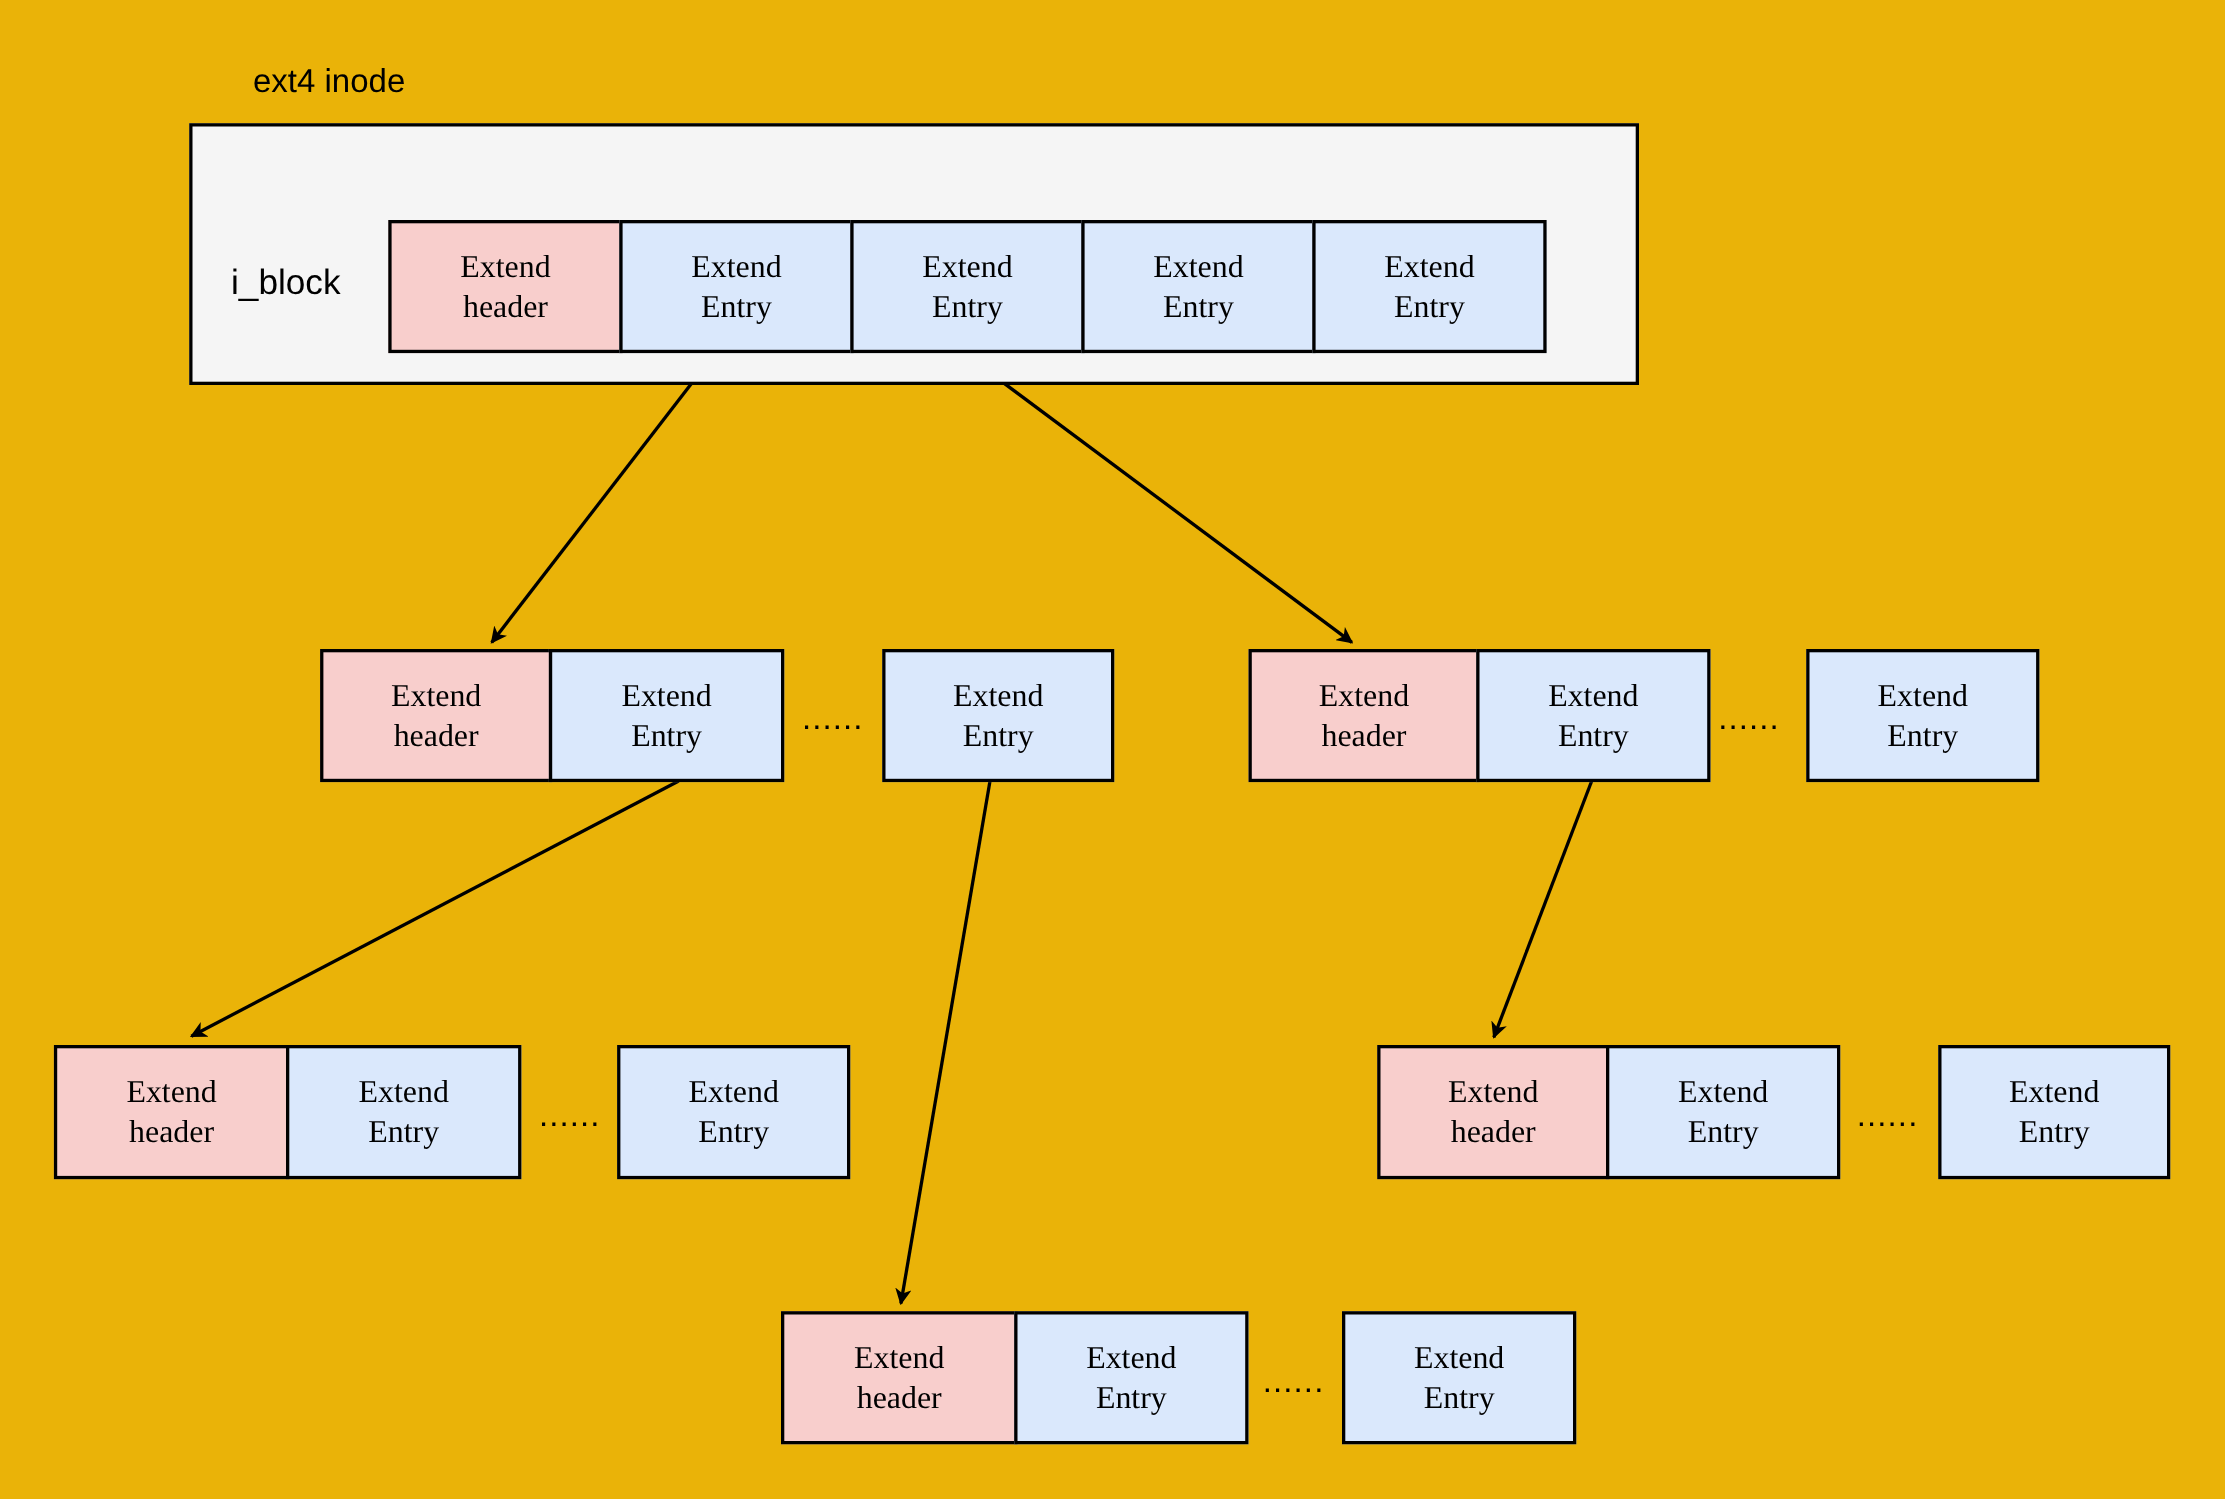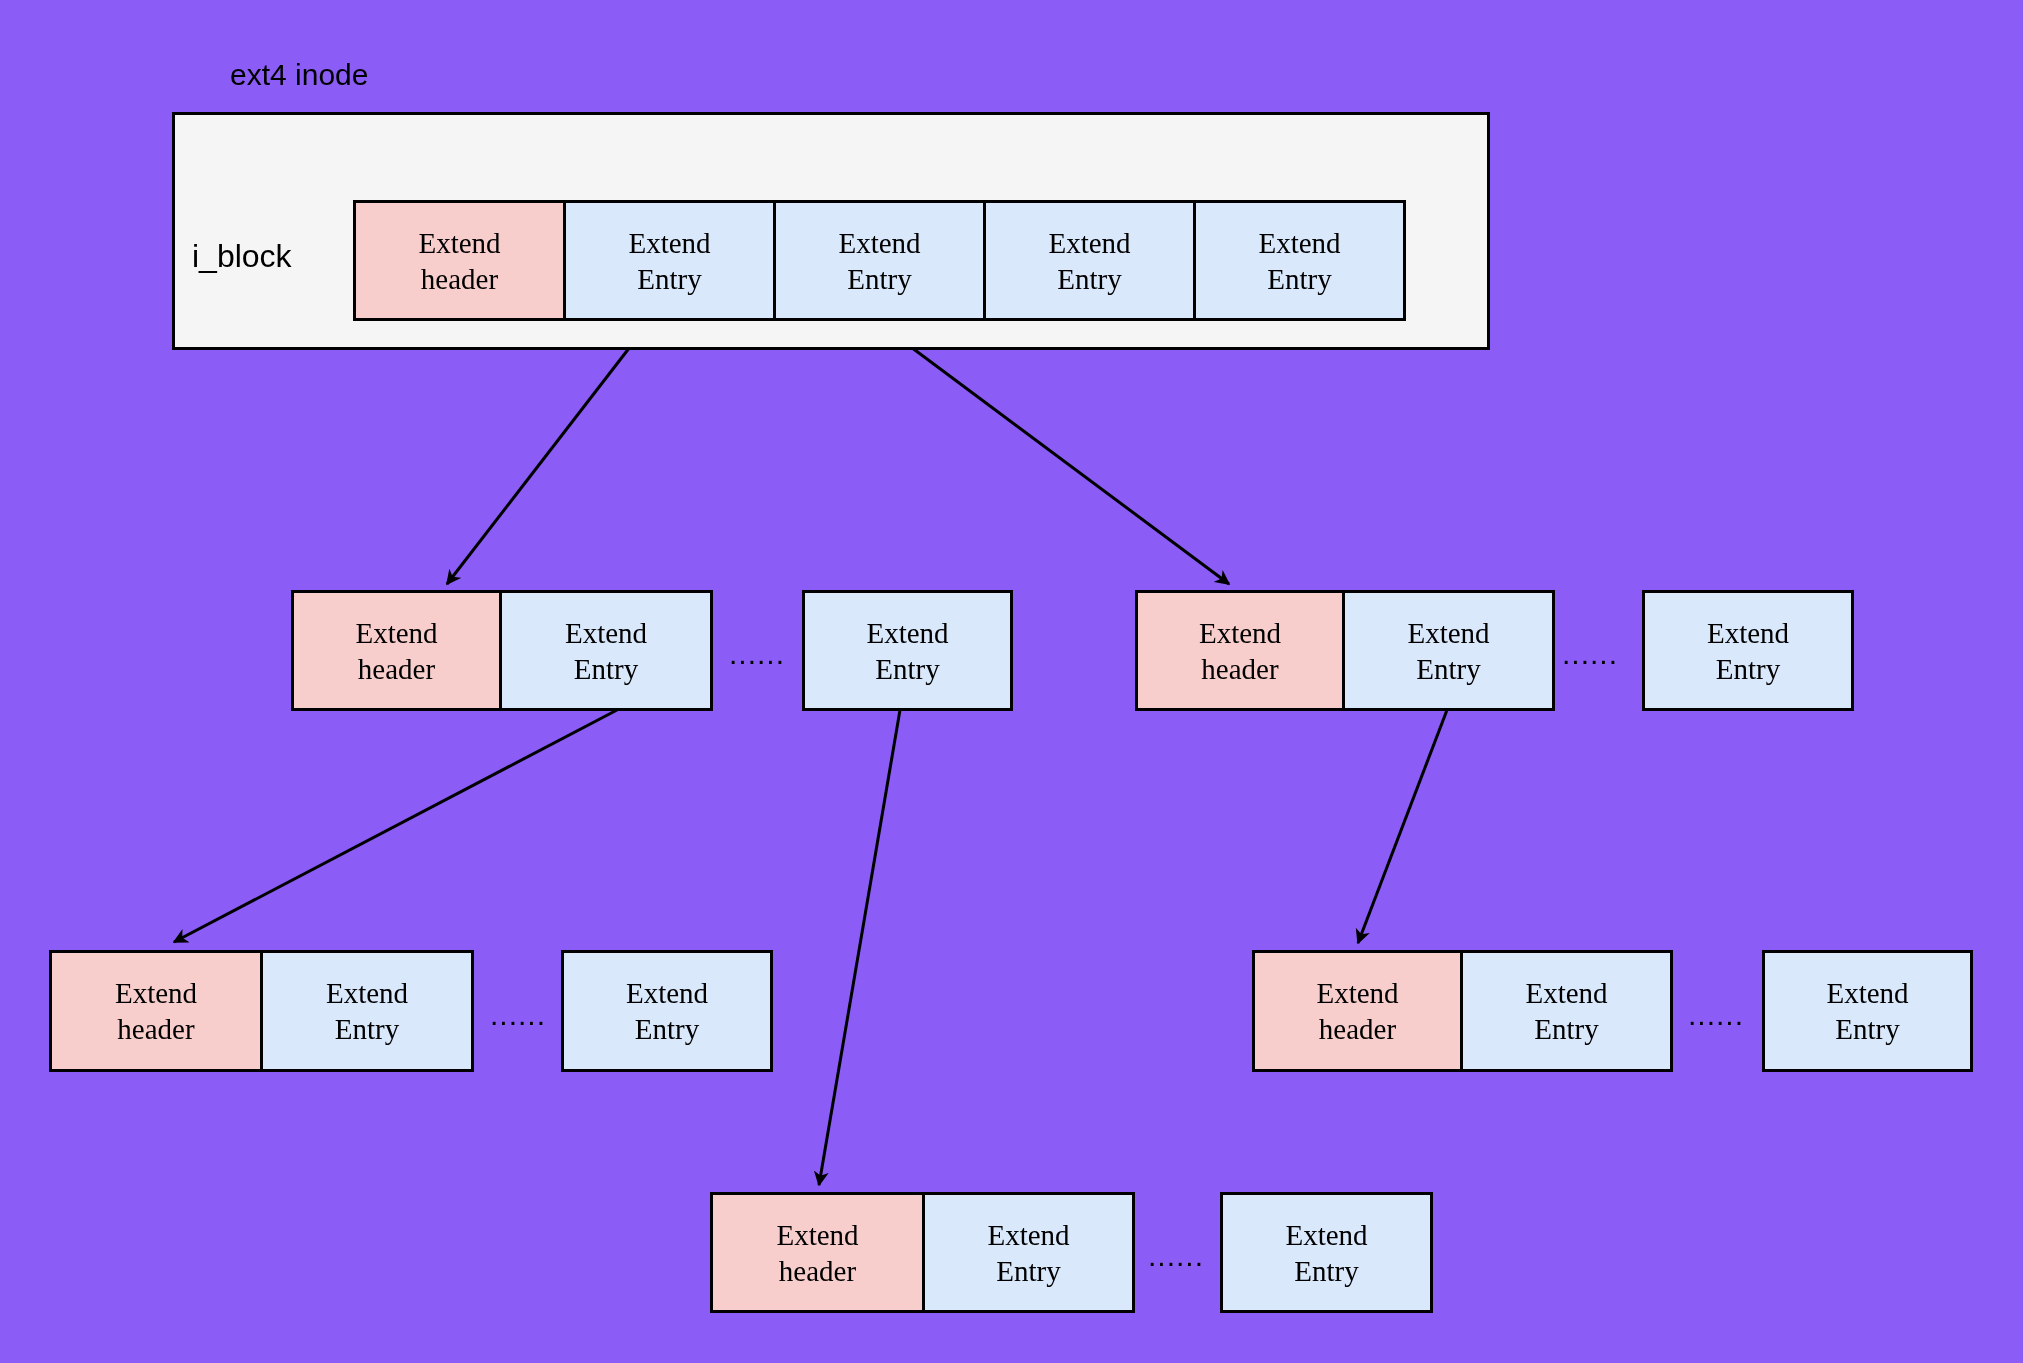--- a/index.html
+++ b/index.html
@@ -1,19 +1,19 @@
 <!DOCTYPE html>
 <html><head>
 <meta charset="utf-8">
 <style>
   html,body{margin:0;padding:0;background:#ffffff;}
   #canvas{
     position:relative;
     width:2023px;height:1363px;
-    background:#8b5cf6;
+    background:#eab308;
     font-family:"Liberation Sans","DejaVu Sans",sans-serif;
     color:#000;
     overflow:hidden;
   }
   .floating-label{
     position:absolute;
     font-size:30px;
     white-space:nowrap;
   }
   .inode-box{
@@ -62,21 +62,21 @@
     </defs>
     <line x1="650" y1="321" x2="447" y2="584" marker-end="url(#ah)"></line>
     <line x1="876" y1="321" x2="1229" y2="584" marker-end="url(#ah)"></line>
     <line x1="617" y1="710" x2="174" y2="942" marker-end="url(#ah)"></line>
     <line x1="900" y1="710" x2="819" y2="1185" marker-end="url(#ah)"></line>
     <line x1="1447" y1="710" x2="1358" y2="943" marker-end="url(#ah)"></line>
   </svg>
 
   <div class="floating-label" style="left:230px;top:58px;">ext4 inode</div>
   <div class="inode-box"></div>
-  <div class="floating-label" style="left:192px;top:238px;font-size:32px;">i_block</div>
+  <div class="floating-label" style="left:210px;top:238px;font-size:32px;">i_block</div>
 
   <div class="cell-row" style="left:353px;top:200px;">
     <div class="cell header-cell" style="width:213px;">
         <span class="cell-label">Extend header</span>
       </div>
     <div class="cell entry-cell" style="width:213px;">
         <span class="cell-label">Extend Entry</span>
       </div>
     <div class="cell entry-cell" style="width:213px;">
         <span class="cell-label">Extend Entry</span>

